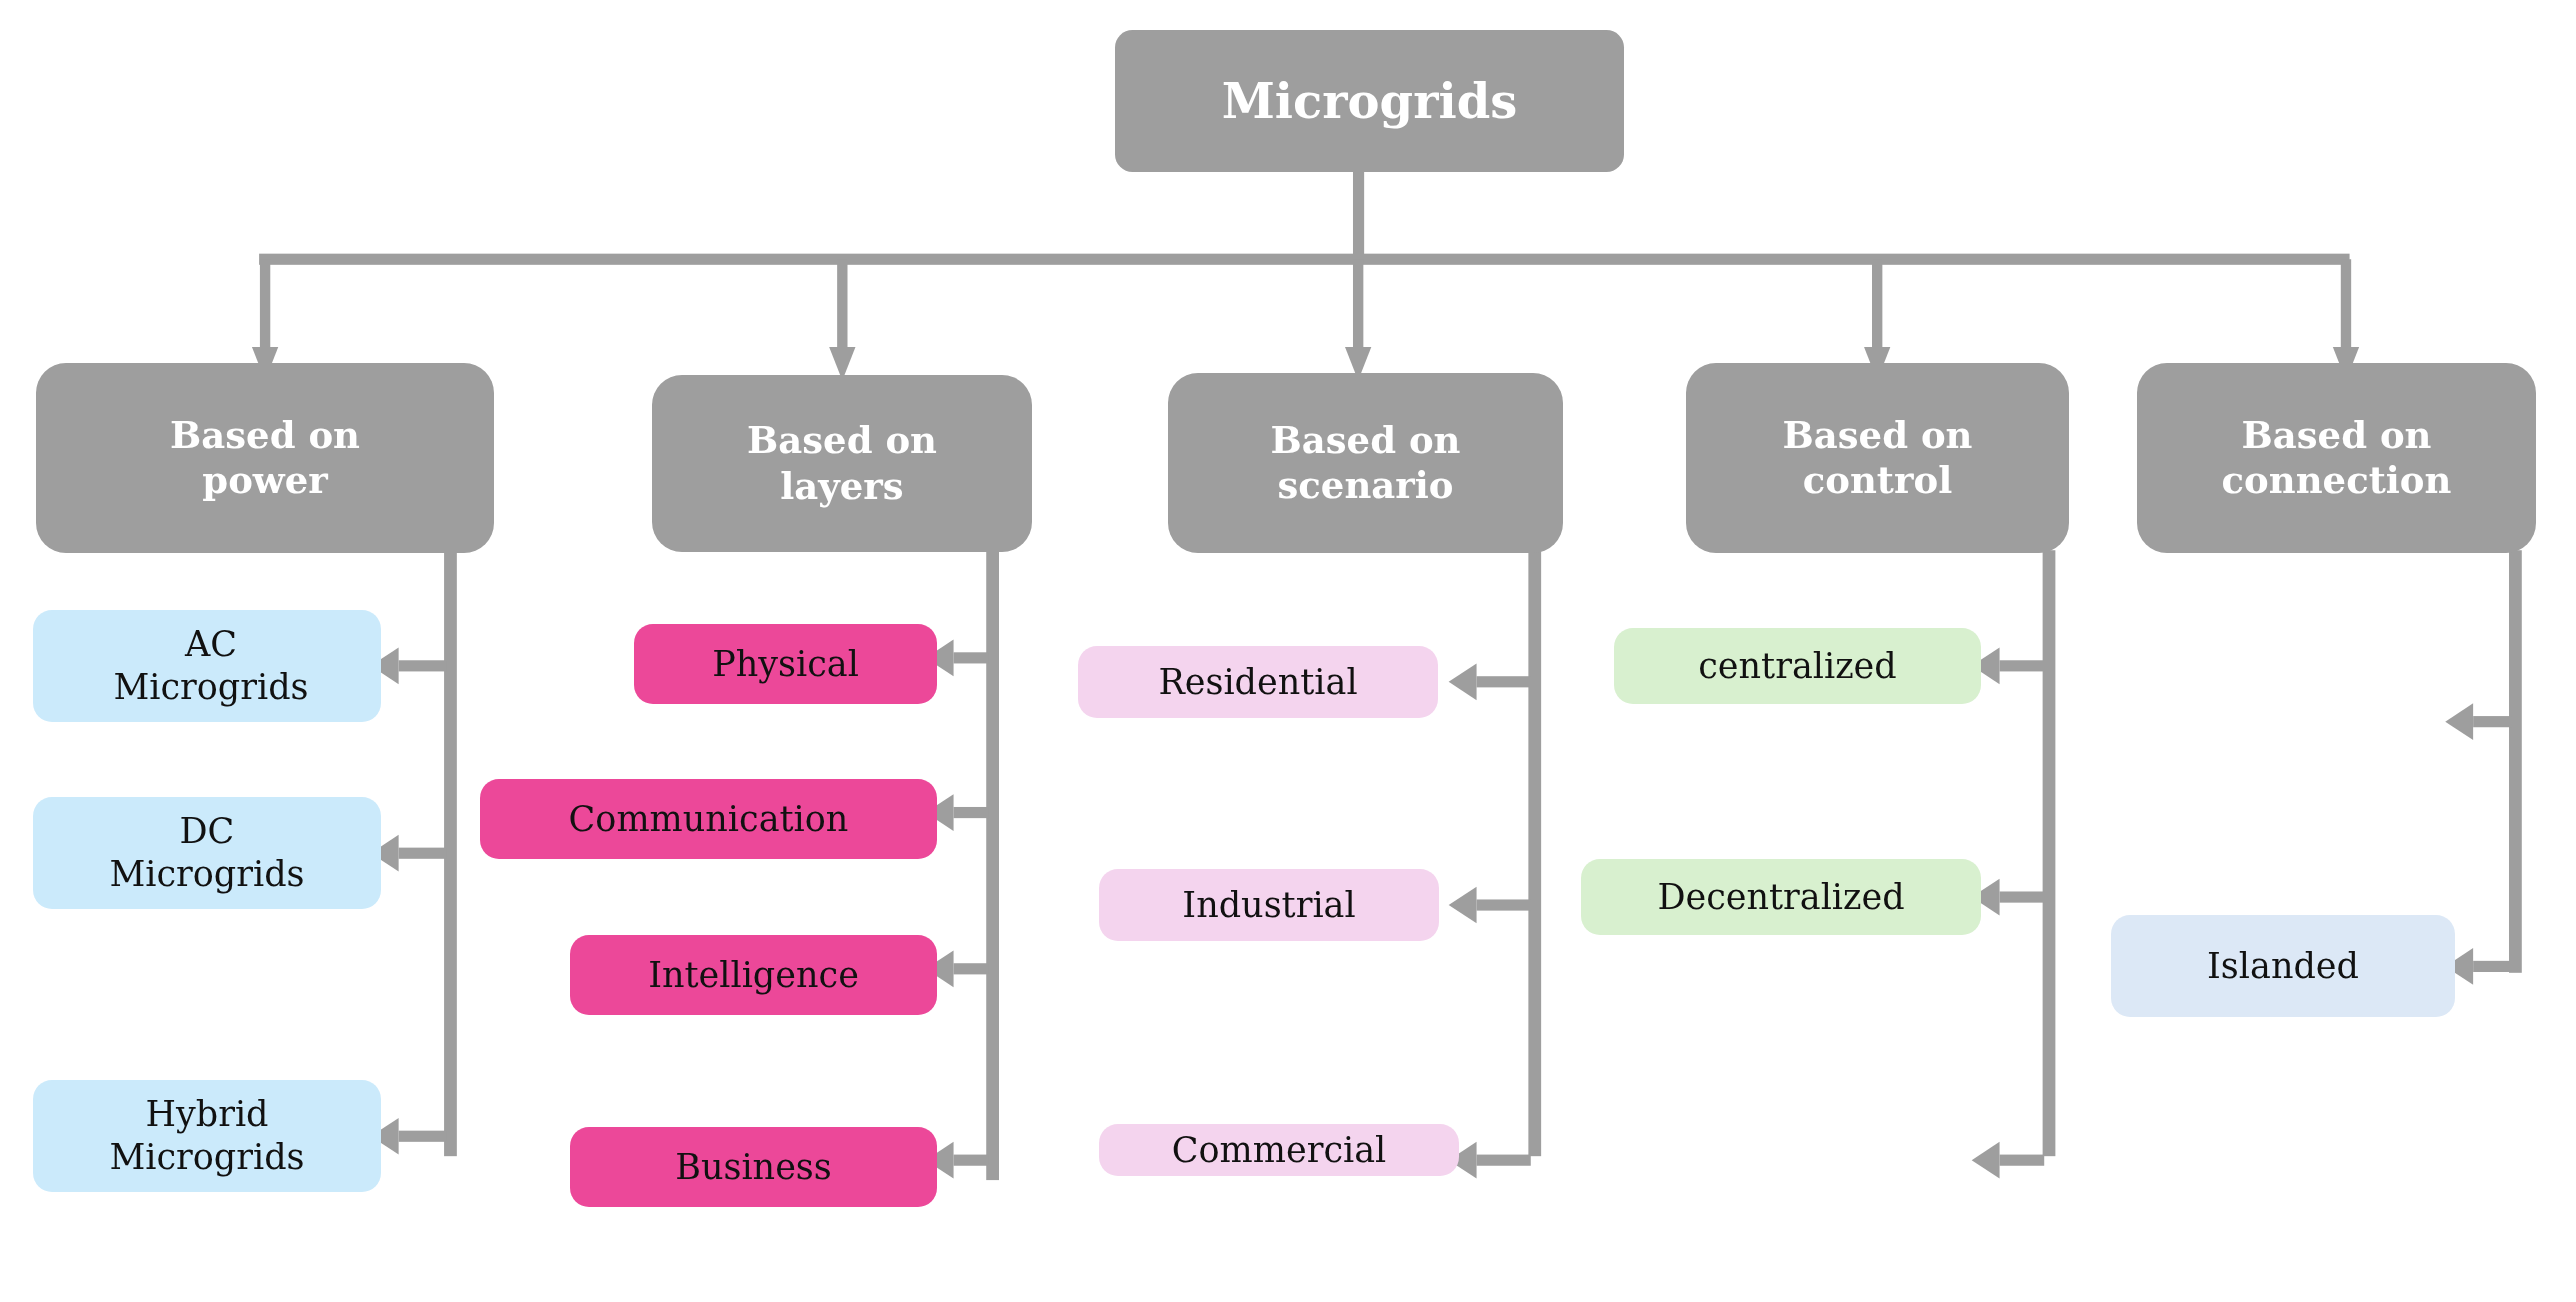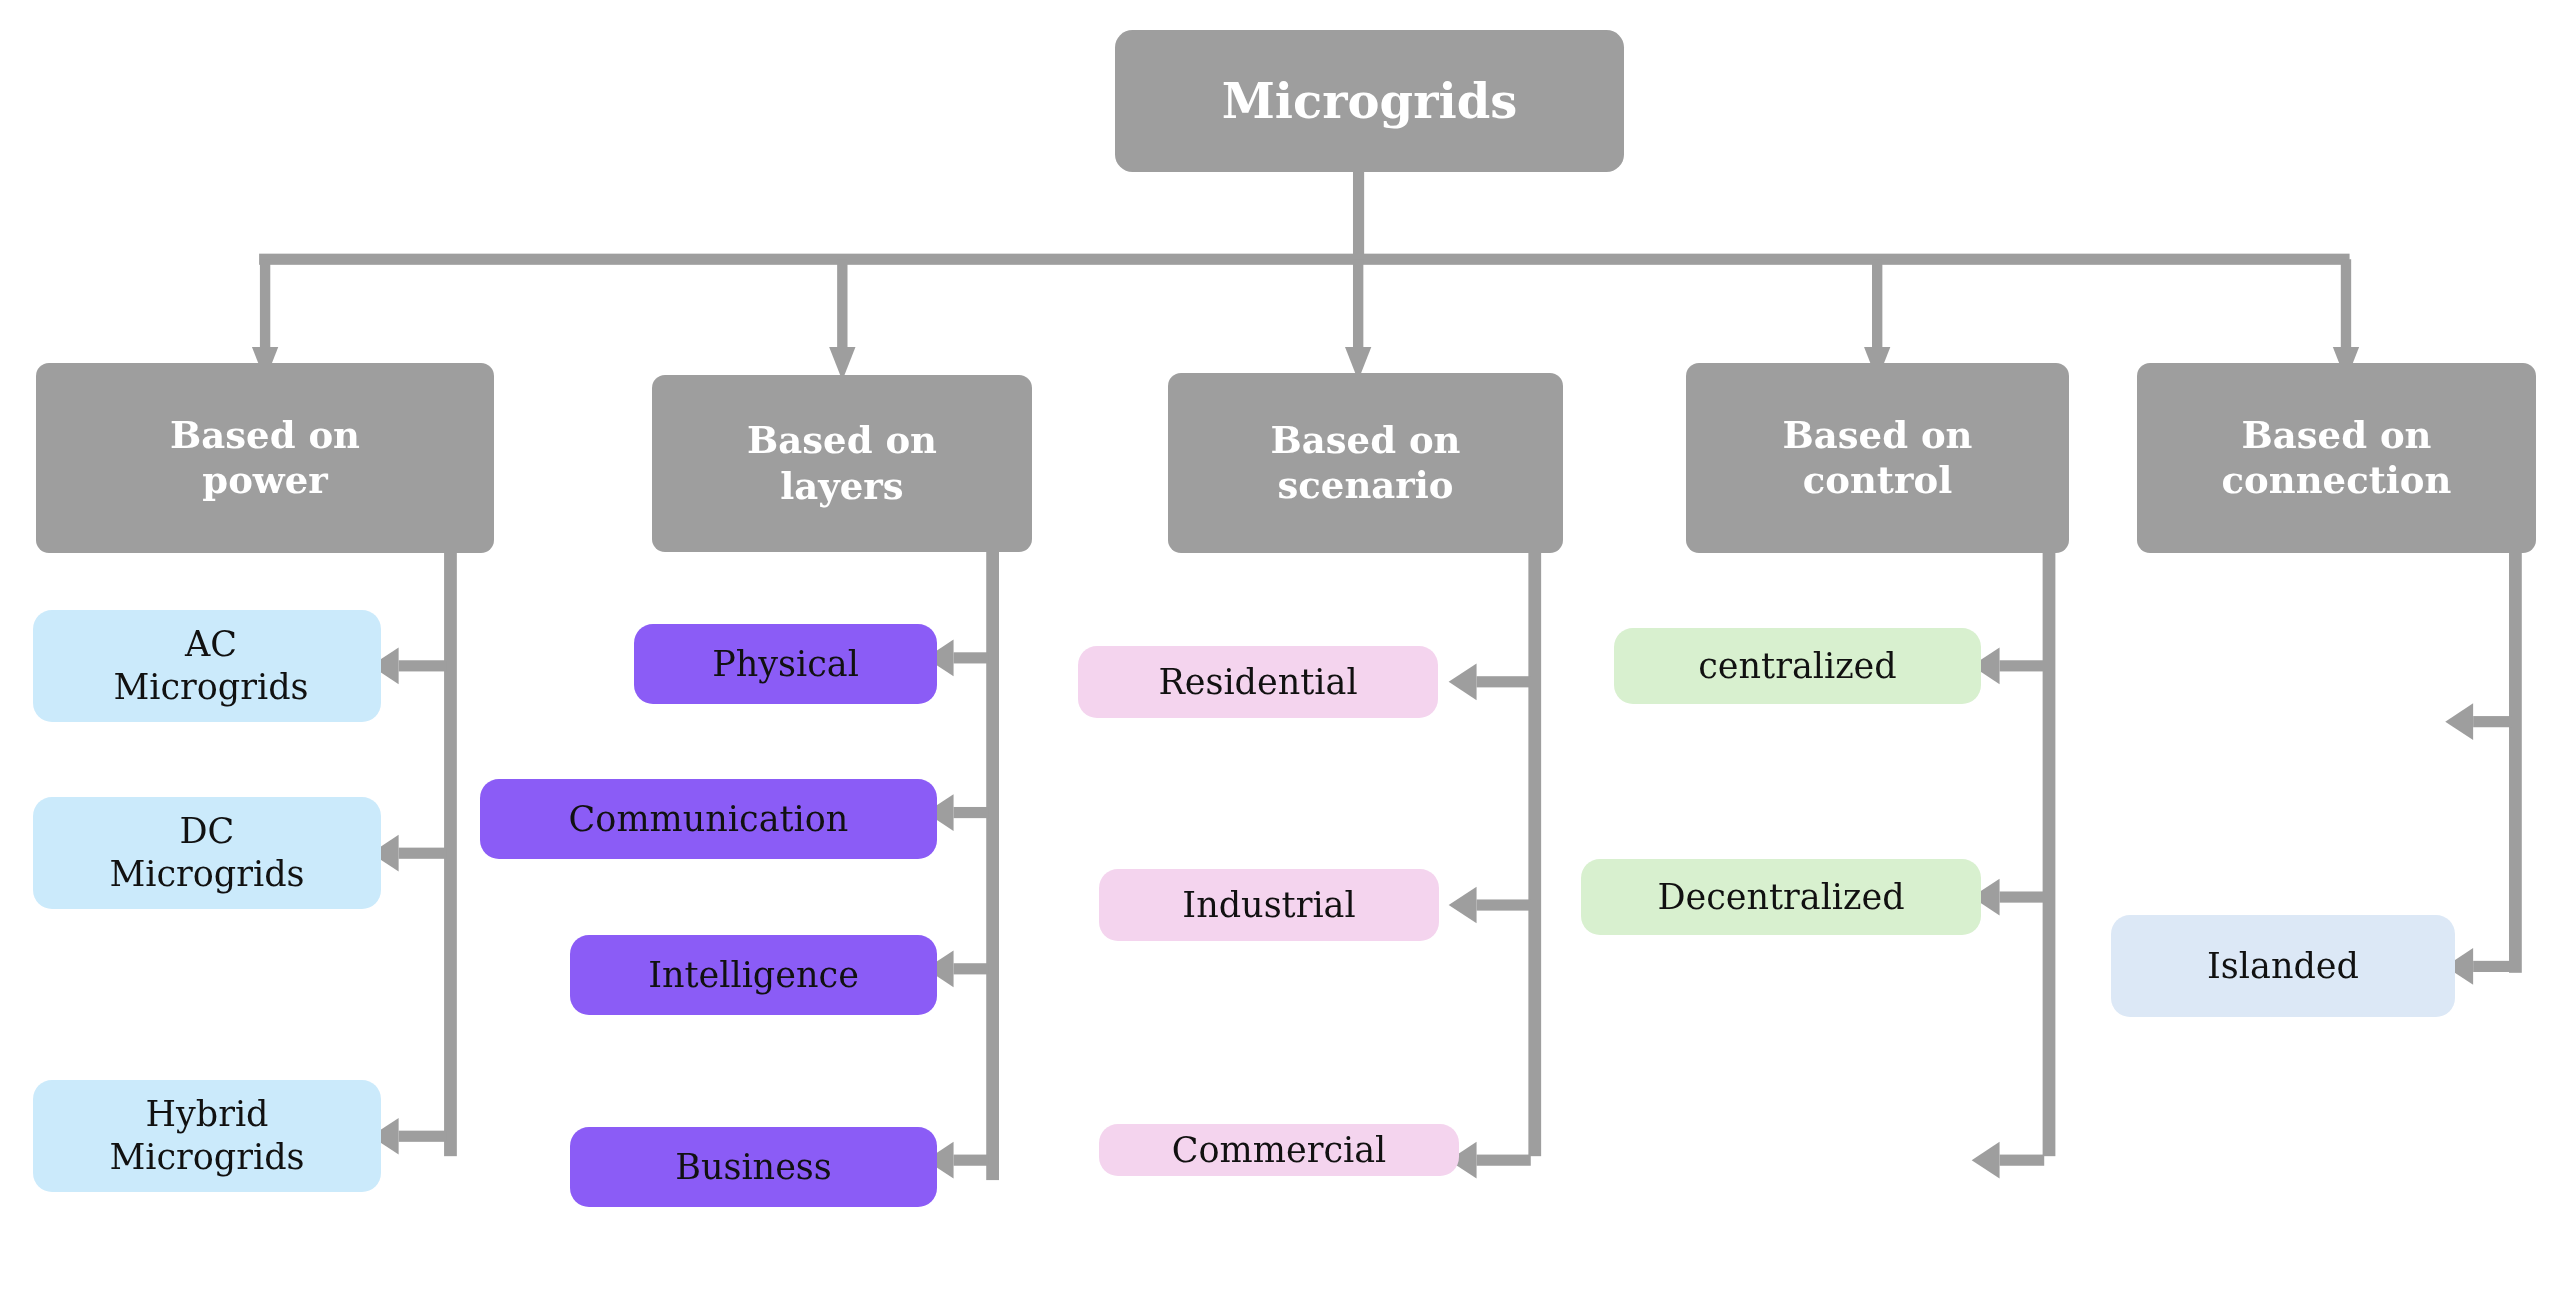--- a/index.html
+++ b/index.html
@@ -41,30 +41,30 @@
     color: #ffffff;
     font-weight: bold;
     font-size: 48px;
     border-radius: 17.5px;
   }
   .node.cat {
     background: #9e9e9e;
     color: #ffffff;
     font-weight: bold;
     font-size: 37px;
-    border-radius: 13px;
+    border-radius: 30px;
   }
   .node.leaf {
     color: #111111;
     font-weight: normal;
     font-size: 35px;
     border-radius: 19px;
   }
   .fill-blue   { background: #cbeafb; }
-  .fill-peach  { background: #8b5cf6; }
+  .fill-peach  { background: #ec4899; }
   .fill-pink   { background: #f4d4ee; }
   .fill-green  { background: #d8f0cf; }
   .fill-steel  { background: #dce8f6; }
 </style>
 </head>
 <body>
 
 <div id="canvas">
 
   <svg id="wires" viewBox="0 0 3231 1634" width="2576" height="1303" xmlns="http://www.w3.org/2000/svg">

